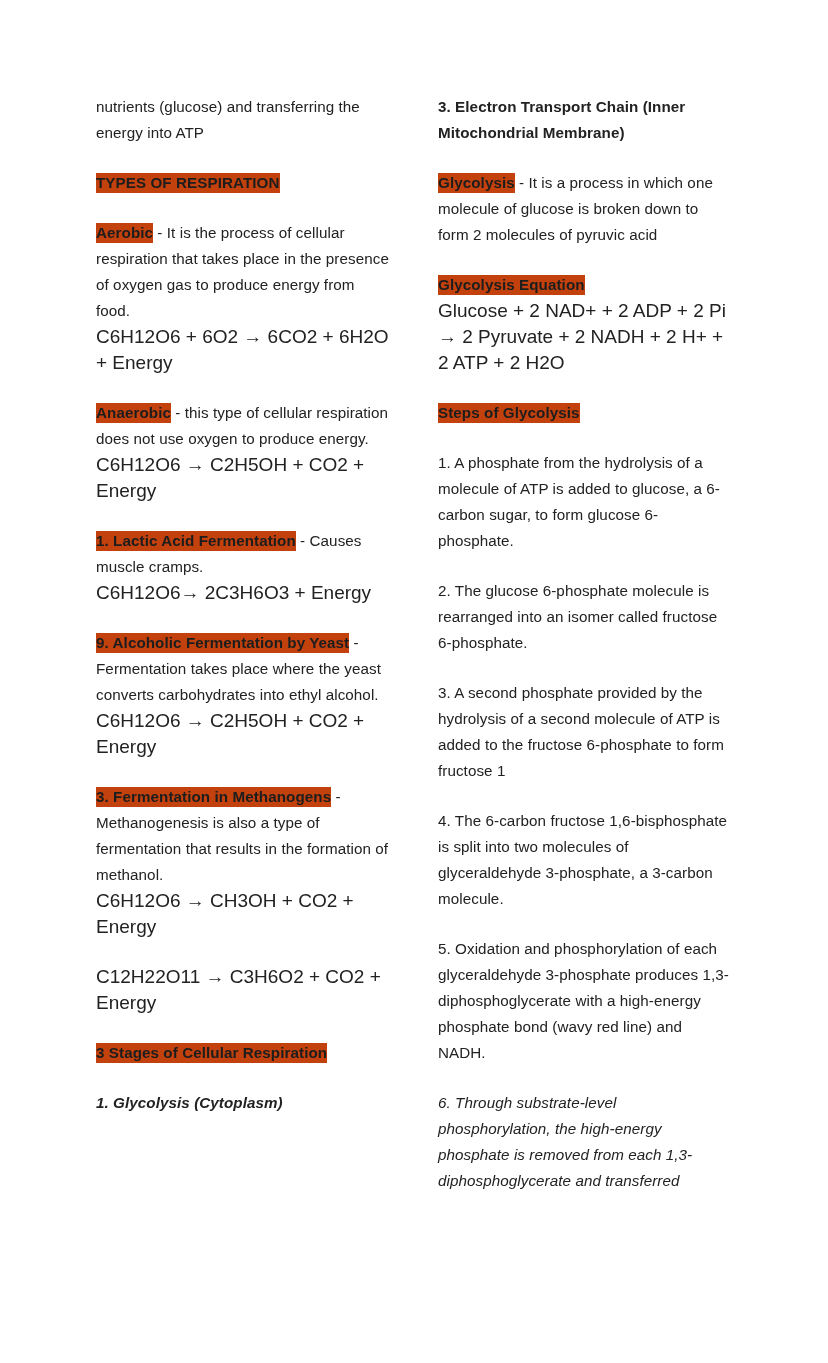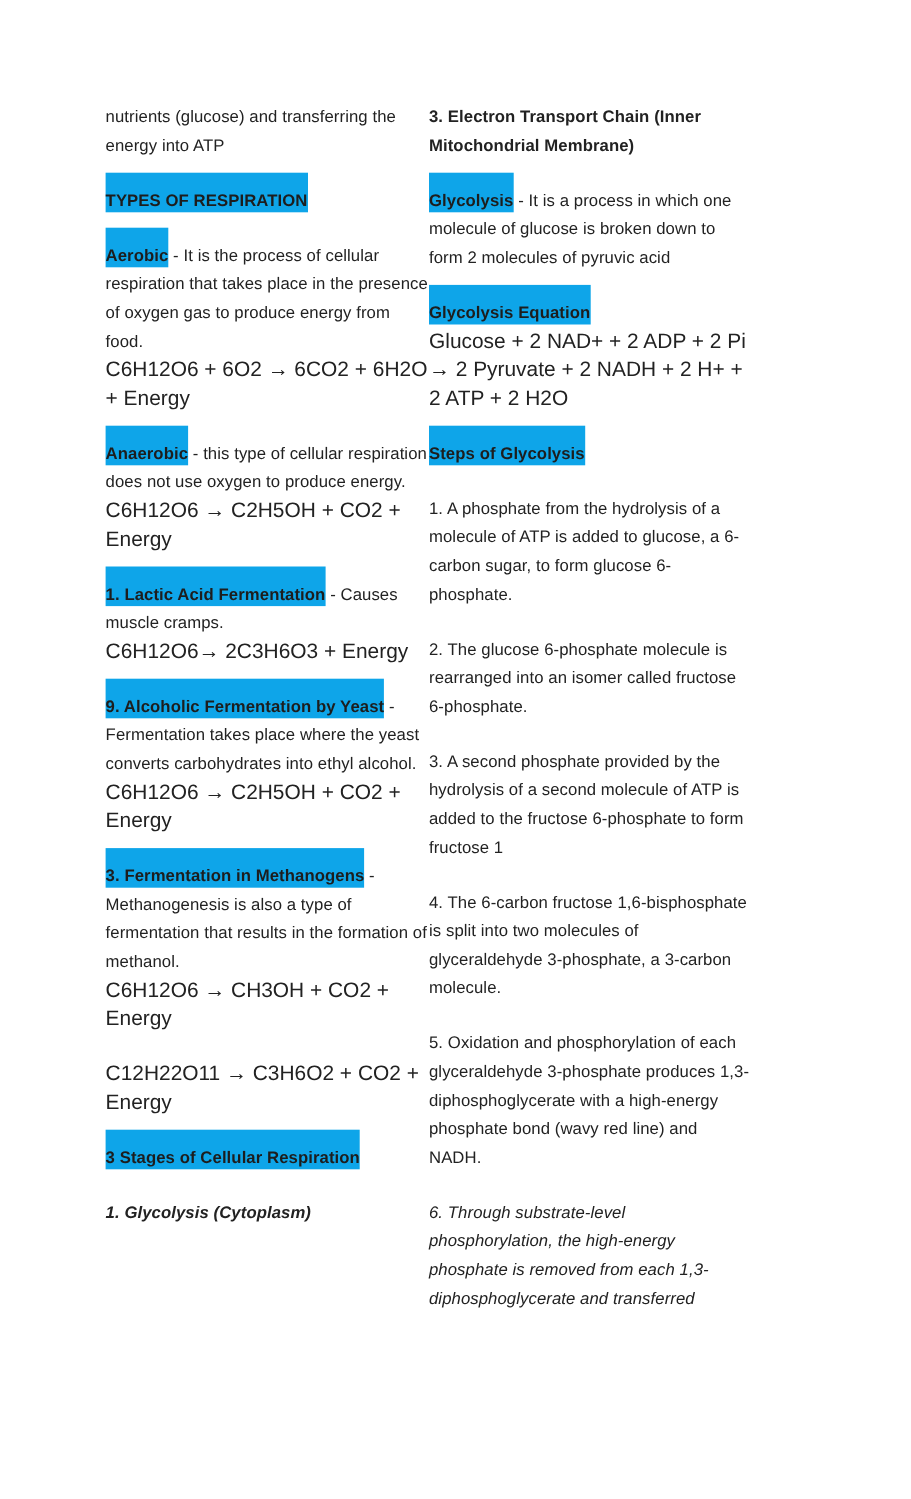--- a/index.html
+++ b/index.html
@@ -19,20 +19,21 @@
     position: relative;
     width: 828px;
     height: 1363px;
     background: #ffffff;
     box-sizing: border-box;
     padding: 94px 90px 0 96px;
   }
   .columns {
     display: flex;
     align-items: flex-start;
+    gap: 48px;
   }
   .column {
     width: 294px;
     flex: 0 0 294px;
   }
   .block {
     margin: 0 0 24px 0;
   }
   .block.tight {
     margin-bottom: 0;
@@ -44,26 +45,26 @@
     letter-spacing: 0.005em;
     color: #222222;
     margin: 0;
     word-wrap: break-word;
   }
   .para.bold {
     font-weight: bold;
   }
   
   .hl {
-    background-color: #0ea5e9;
+    background-color: #c2410c;
     font-weight: bold;
     color: #1d1d1d;
     box-decoration-break: clone;
     -webkit-box-decoration-break: clone;
-    padding: 17px 0 2px 0;
+    padding: 1px 0 2px 0;
   }
   .formula {
     font-size: 19px;
     line-height: 26px;
     color: #222222;
     margin: 0;
   }
 </style>
 </head>
 <body>

